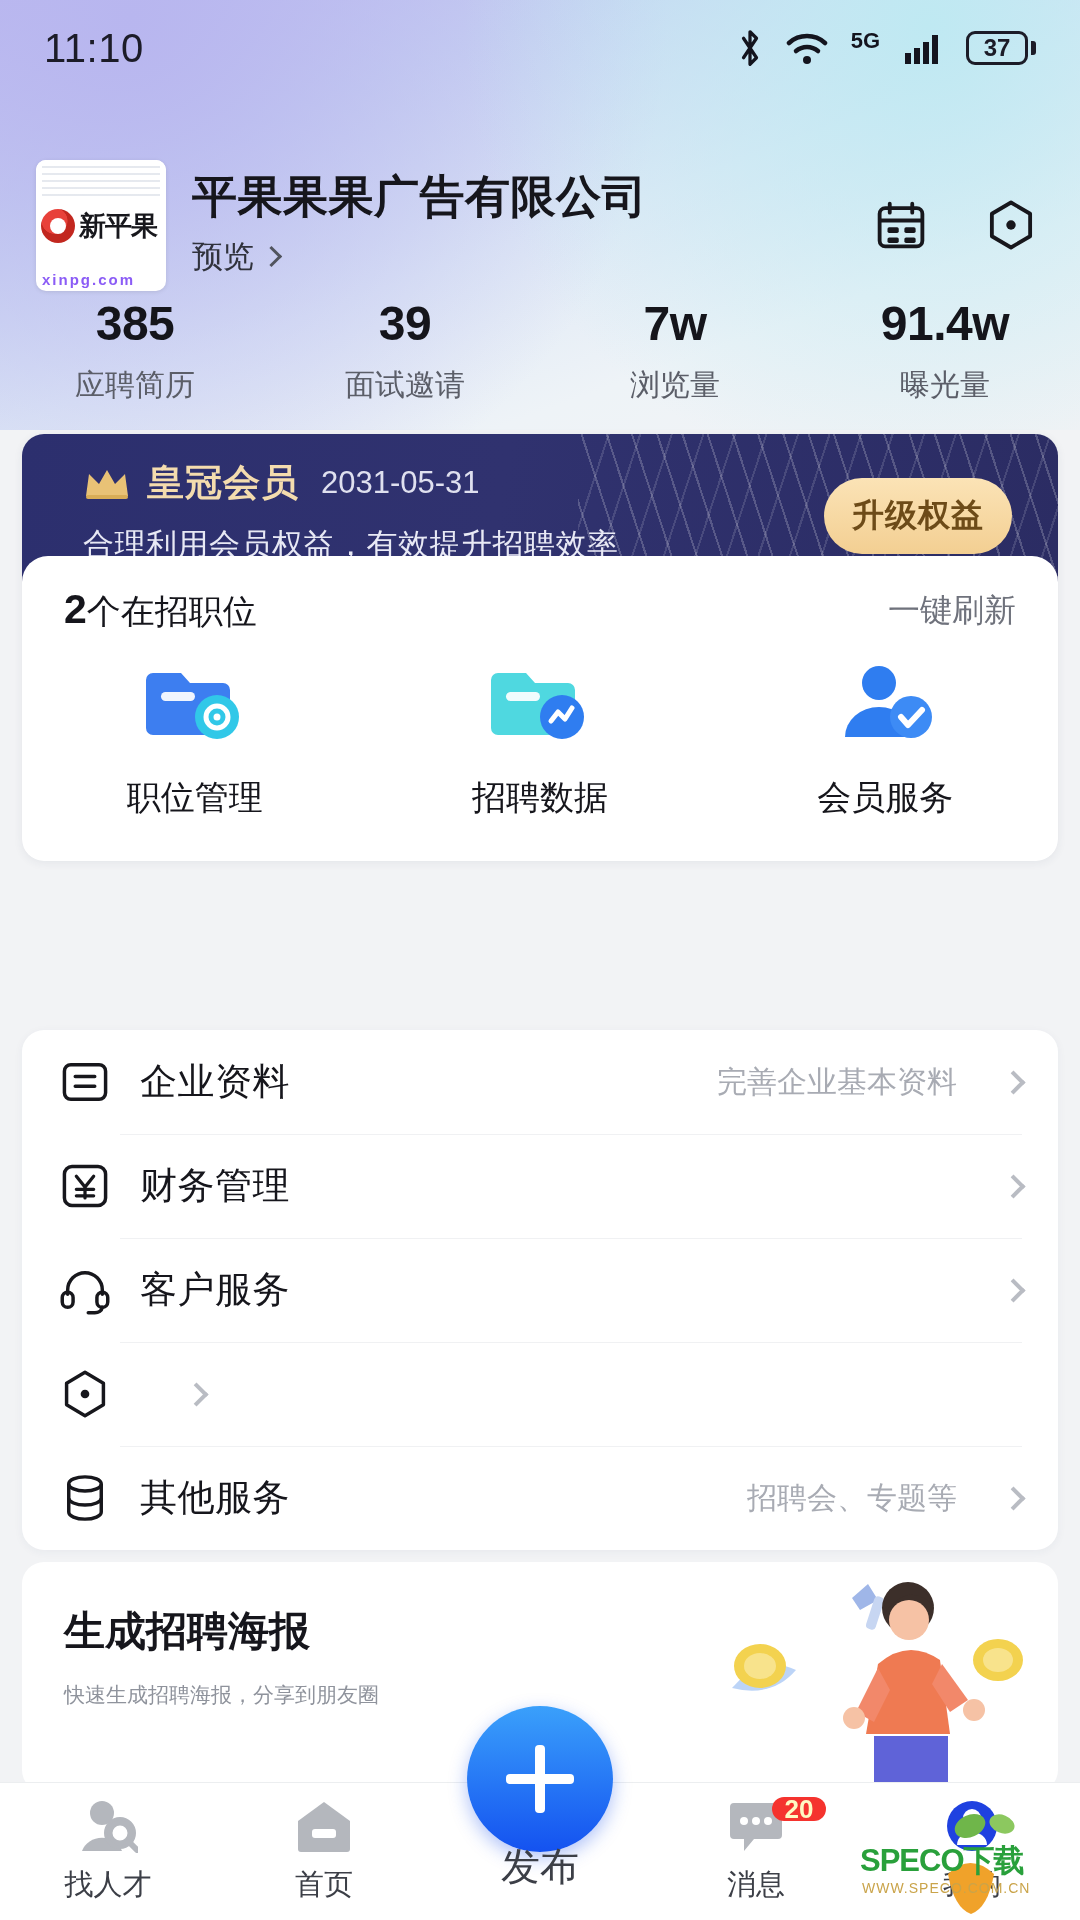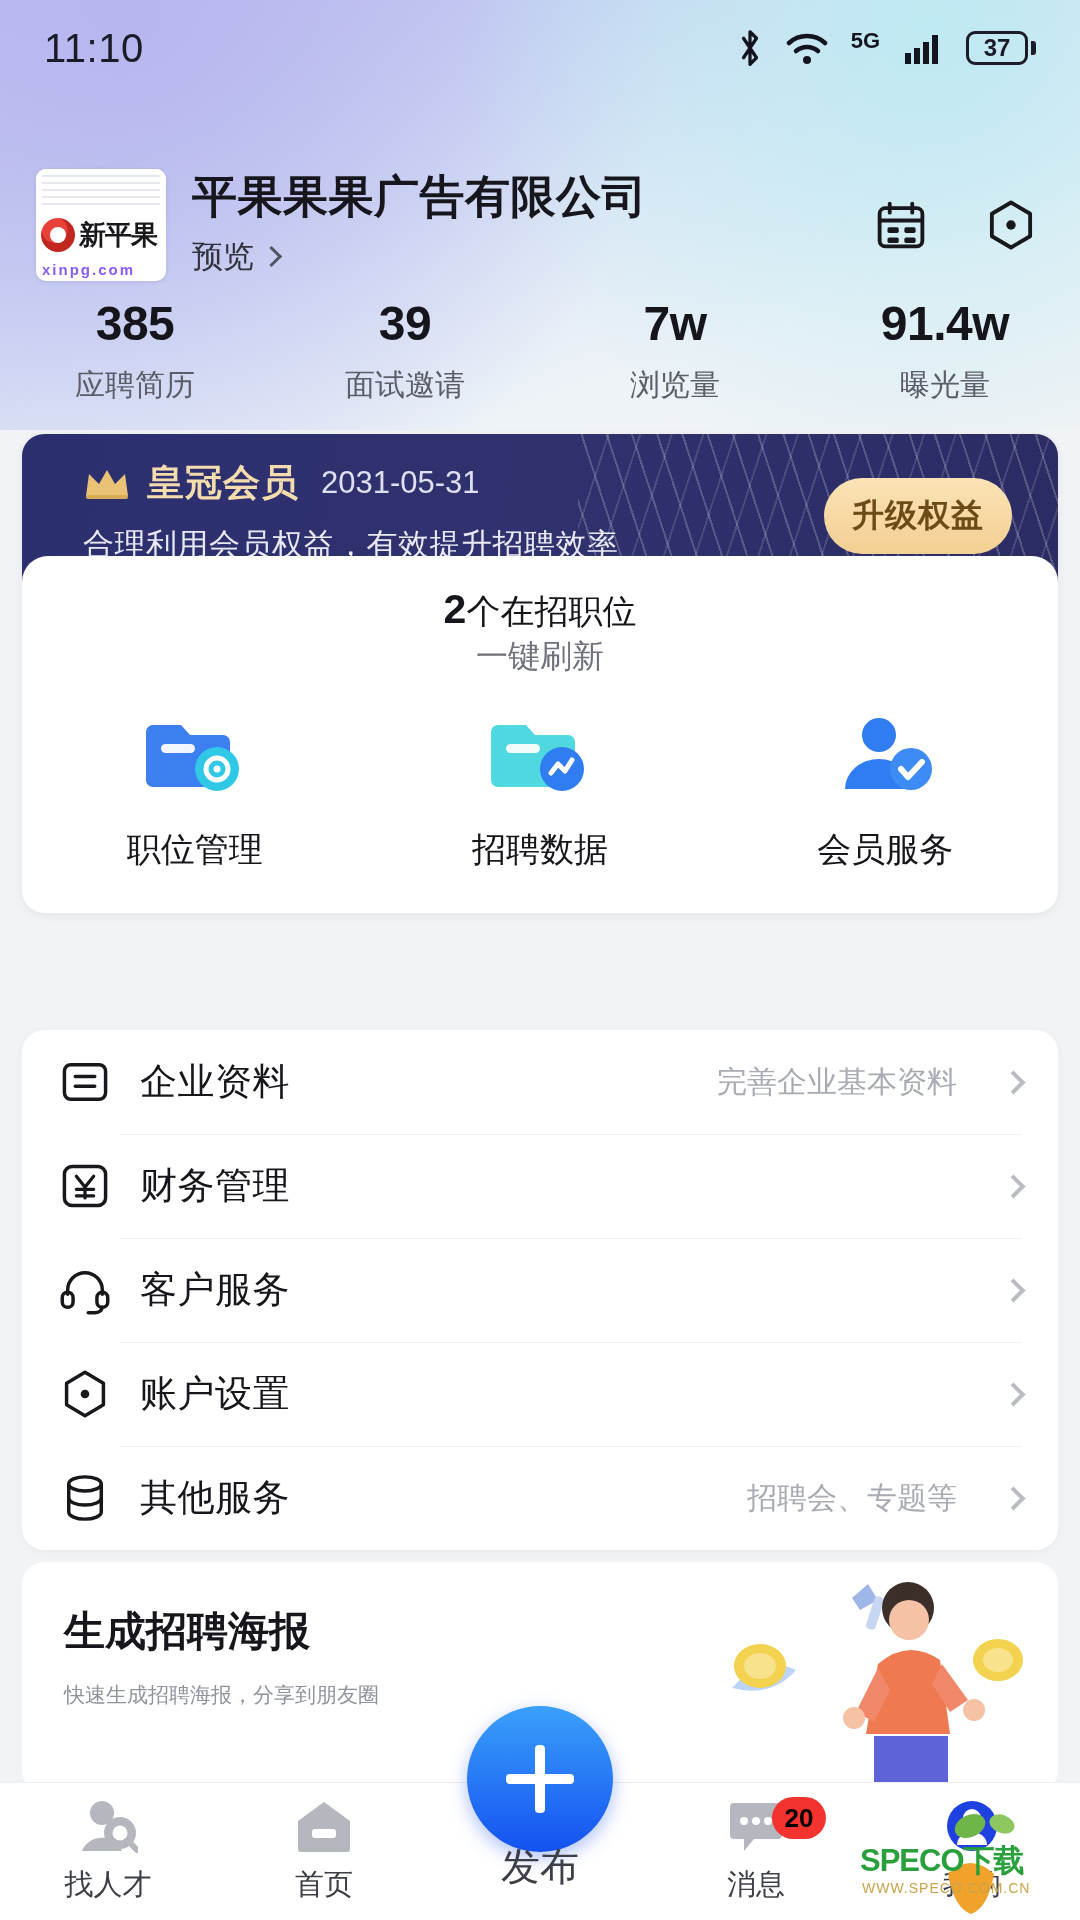--- a/index.html
+++ b/index.html
@@ -38,21 +38,21 @@
     font-size:24px;font-weight:700;color:#1c1c28;
   }
   .bat-tip{ width:5px;height:14px;background:#1c1c28;border-radius:0 3px 3px 0;margin-left:3px;}
 
   
   .company{
     position:absolute; left:0; top:160px; width:1080px; height:130px;
     display:flex; align-items:center; padding:0 36px; z-index:6;
   }
   .logo{
-    width:130px;height:112px;border-radius:10px;background:#fff;
+    width:130px;height:131px;border-radius:10px;background:#fff;
     overflow:hidden;position:relative;flex:0 0 auto;
     box-shadow:0 1px 4px rgba(0,0,0,.10);
   }
   .logo .logo-top{
     position:absolute;left:0;top:0;width:100%;height:46px;background:#fff;
   }
   .logo .logo-faint{
     position:absolute;left:6px;top:6px;right:6px;height:34px;
     background:repeating-linear-gradient(to bottom,#d8dde6 0 2px,#fff 2px 7px);
     opacity:.65;
@@ -129,22 +129,22 @@
     position:absolute;right:46px;top:44px;
     padding:16px 28px;border-radius:38px;
     background:linear-gradient(180deg,#fbe3b6 0%,#f3cf92 100%);
     color:#6d4b18;font-size:32px;font-weight:800;letter-spacing:1px;
   }
   .quick{
     background:#fff; position:relative; margin-top:-26px; border-radius:26px 26px 22px 22px;
     padding:30px 0 40px;
   }
   .quick-head{
-    display:flex;align-items:center;justify-content:center;
-    padding:0 42px;margin-bottom:32px;flex-direction:column;
+    display:flex;align-items:center;justify-content:space-between;
+    padding:0 42px;margin-bottom:24px;
   }
   .qh-left{ font-size:34px;color:#16161c;font-weight:500;}
   .qh-left b{ font-size:41px;font-weight:800;}
   .qh-right{ font-size:32px;color:#6f727c;}
   .qgrid{ display:flex; }
   .qitem{ flex:1;display:flex;flex-direction:column;align-items:center;gap:26px;}
   .qlabel{ font-size:34px;color:#16161c;font-weight:500;}
 
   
   .menu{
@@ -186,22 +186,22 @@
   }
   .fab:before,.fab:after{content:"";position:absolute;background:#fff;border-radius:4px;}
   .fab:before{width:68px;height:10px;}
   .fab:after{width:10px;height:68px;}
   .fab-label{
     position:absolute;left:50%;transform:translateX(-50%);bottom:26px;
     font-size:39px;color:#3c3f47;z-index:15;
   }
   .badge{
     position:absolute;top:14px;left:calc(50% + 16px);
-    min-width:54px;height:42px;border-radius:21px;background:#f5332e;
-    color:#000000;font-size:26px;font-weight:700;
+    min-width:54px;height:24px;border-radius:21px;background:#f5332e;
+    color:#fef9c3;font-size:26px;font-weight:700;
     display:flex;align-items:center;justify-content:center;padding:0 8px;
   }
   .wm{
     position:absolute;right:18px;bottom:4px;width:210px;height:120px;z-index:20;
     pointer-events:none;
   }
   .wm-t{
     position:absolute;left:8px;top:44px;font-size:31px;font-weight:800;color:#29a03b;
     letter-spacing:-1px;
   }
@@ -402,21 +402,20 @@
     <span class="mhint"></span>
     <span class="chev"></span>
   </div>
   <div class="mrow">
     <span class="micon">
       <svg width="52" height="52" viewBox="0 0 48 48">
         <path d="M24 4 L41 14 V34 L24 44 L7 34 V14 Z" fill="none" stroke="#17171c" stroke-width="3.2" stroke-linejoin="round"></path>
         <circle cx="24" cy="24" r="4" fill="#17171c"></circle>
       </svg>
     </span>
-    <span class="mlabel">账户设置</span>
     <span class="mhint"></span>
     <span class="chev"></span>
   </div>
   <div class="mrow">
     <span class="micon">
       <svg width="52" height="52" viewBox="0 0 48 48">
         <ellipse cx="24" cy="11" rx="15" ry="6.5" fill="none" stroke="#17171c" stroke-width="3.2"></ellipse>
         <path d="M9 11 v26 a15 6.5 0 0 0 30 0 V11" fill="none" stroke="#17171c" stroke-width="3.2"></path>
         <path d="M9 24 a15 6.5 0 0 0 30 0" fill="none" stroke="#17171c" stroke-width="3.2"></path>
       </svg>

